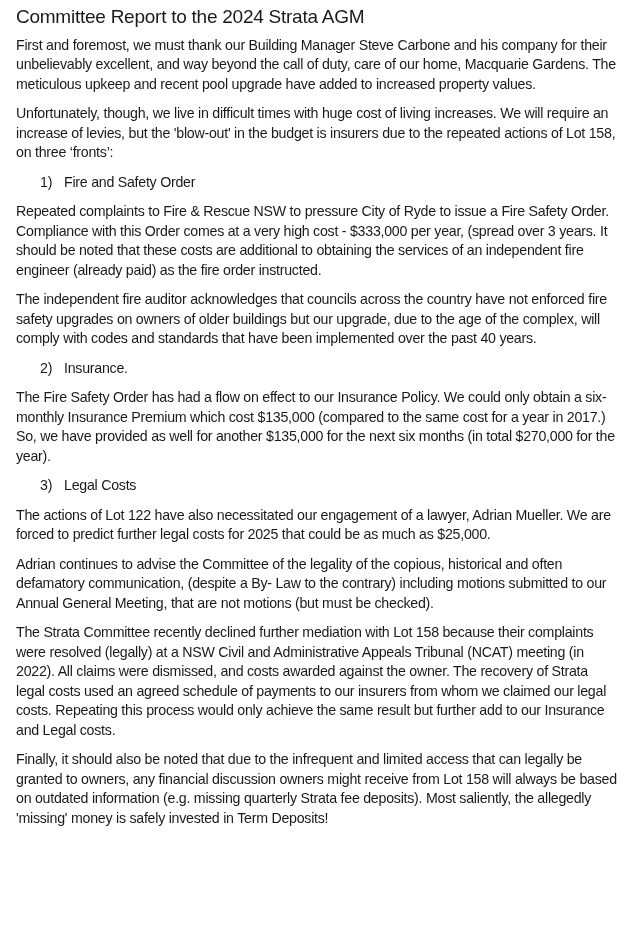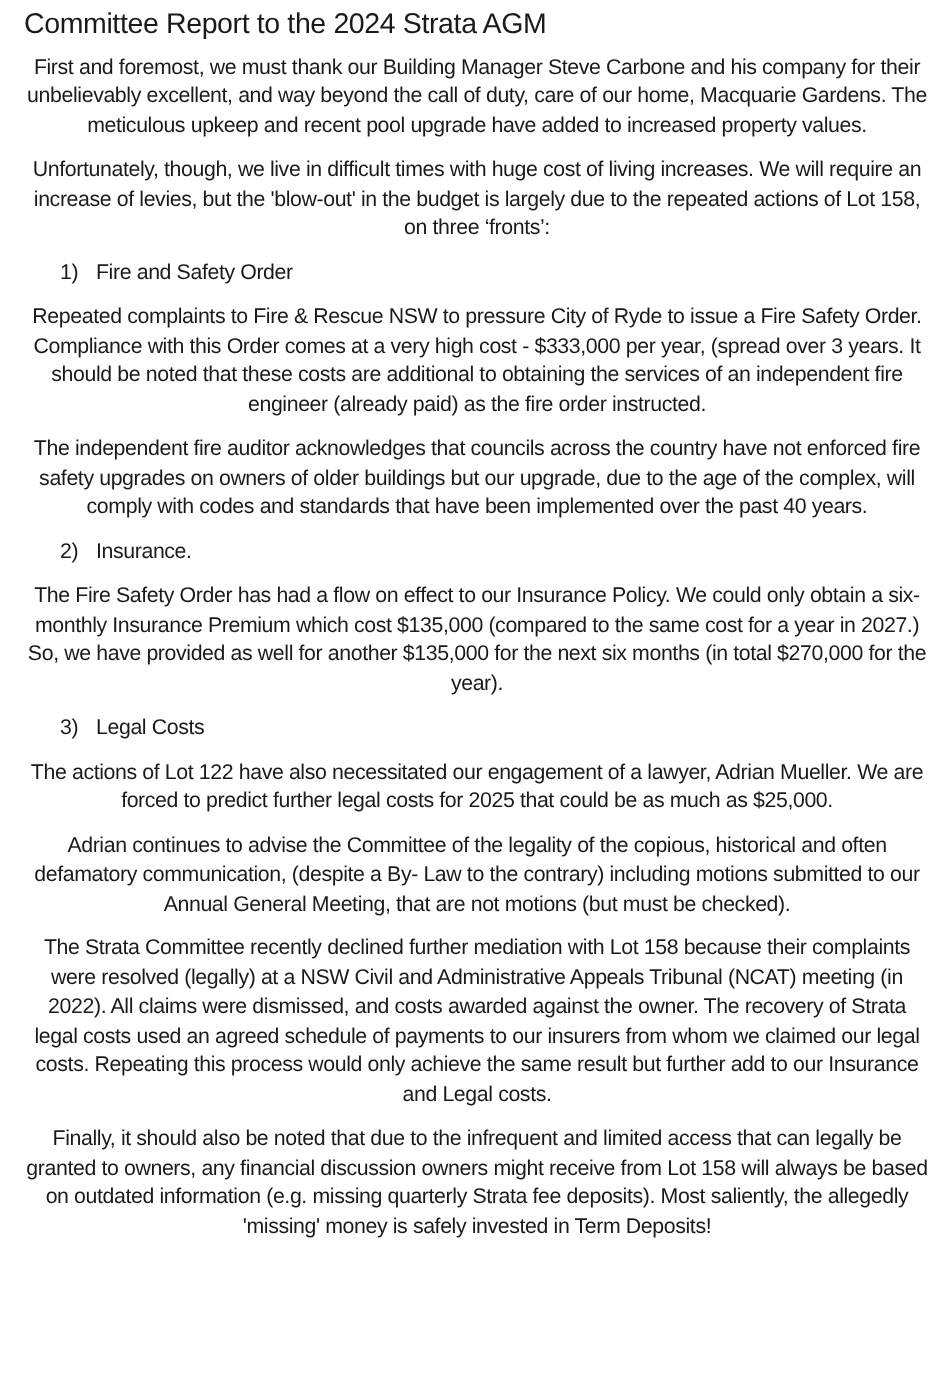--- a/index.html
+++ b/index.html
@@ -21,55 +21,54 @@
       line-height: 19.5px;
       letter-spacing: -0.25px;
     }
     .title {
       margin: 0 0 9px 0;
       font-weight: normal;
       font-size: 19px;
     }
     .para {
       margin: 0 0 10px 0;
-      text-align: center;
     }
     .list-item {
       margin: 0 0 10px 0;
       padding-left: 24px;
       display: flex;
     }
     .list-item .num {
       width: 24px;
       flex: 0 0 24px;
     }
   </style>
 </head>
 <body>
 
 <div class="doc">
   <p class="title">Committee Report to the 2024 Strata AGM</p>
 
   <p class="para">First and foremost, we must thank our Building Manager Steve Carbone and his company for their unbelievably excellent, and way beyond the call of duty, care of our home, Macquarie Gardens. The meticulous upkeep and recent pool upgrade have added to increased property values.</p>
-  <p class="para">Unfortunately, though, we live in difficult times with huge cost of living increases. We will require an increase of levies, but the 'blow-out' in the budget is largely due to the repeated actions of Lot 158, on three ‘fronts’:</p>
+  <p class="para">Unfortunately, though, we live in difficult times with huge cost of living increases. We will require an increase of levies, but the 'blow-out' in the budget is insurers due to the repeated actions of Lot 158, on three ‘fronts’:</p>
 
   <div class="list-item">
     <span class="num">1)</span>
     <span>Fire and Safety Order</span>
   </div>
 
   <p class="para">Repeated complaints to Fire &amp; Rescue NSW to pressure City of Ryde to issue a Fire Safety Order. Compliance with this Order comes at a very high cost - $333,000 per year, (spread over 3 years. It should be noted that these costs are additional to obtaining the services of an independent fire engineer (already paid) as the fire order instructed.</p>
   <p class="para">The independent fire auditor acknowledges that councils across the country have not enforced fire safety upgrades on owners of older buildings but our upgrade, due to the age of the complex, will comply with codes and standards that have been implemented over the past 40 years.</p>
 
   <div class="list-item">
     <span class="num">2)</span>
     <span>Insurance.</span>
   </div>
 
-  <p class="para">The Fire Safety Order has had a flow on effect to our Insurance Policy. We could only obtain a six-monthly Insurance Premium which cost $135,000 (compared to the same cost for a year in 2027.) So, we have provided as well for another $135,000 for the next six months (in total $270,000 for the year).</p>
+  <p class="para">The Fire Safety Order has had a flow on effect to our Insurance Policy. We could only obtain a six-monthly Insurance Premium which cost $135,000 (compared to the same cost for a year in 2017.) So, we have provided as well for another $135,000 for the next six months (in total $270,000 for the year).</p>
 
   <div class="list-item">
     <span class="num">3)</span>
     <span>Legal Costs</span>
   </div>
 
   <p class="para">The actions of Lot 122 have also necessitated our engagement of a lawyer, Adrian Mueller. We are forced to predict further legal costs for 2025 that could be as much as $25,000.</p>
   <p class="para">Adrian continues to advise the Committee of the legality of the copious, historical and often defamatory communication, (despite a By- Law to the contrary) including motions submitted to our Annual General Meeting, that are not motions (but must be checked).</p>
   <p class="para">The Strata Committee recently declined further mediation with Lot 158 because their complaints were resolved (legally) at a NSW Civil and Administrative Appeals Tribunal (NCAT) meeting (in 2022). All claims were dismissed, and costs awarded against the owner. The recovery of Strata legal costs used an agreed schedule of payments to our insurers from whom we claimed our legal costs. Repeating this process would only achieve the same result but further add to our Insurance and Legal costs.</p>
   <p class="para">Finally, it should also be noted that due to the infrequent and limited access that can legally be granted to owners, any financial discussion owners might receive from Lot 158 will always be based on outdated information (e.g. missing quarterly Strata fee deposits). Most saliently, the allegedly 'missing' money is safely invested in Term Deposits!</p>

